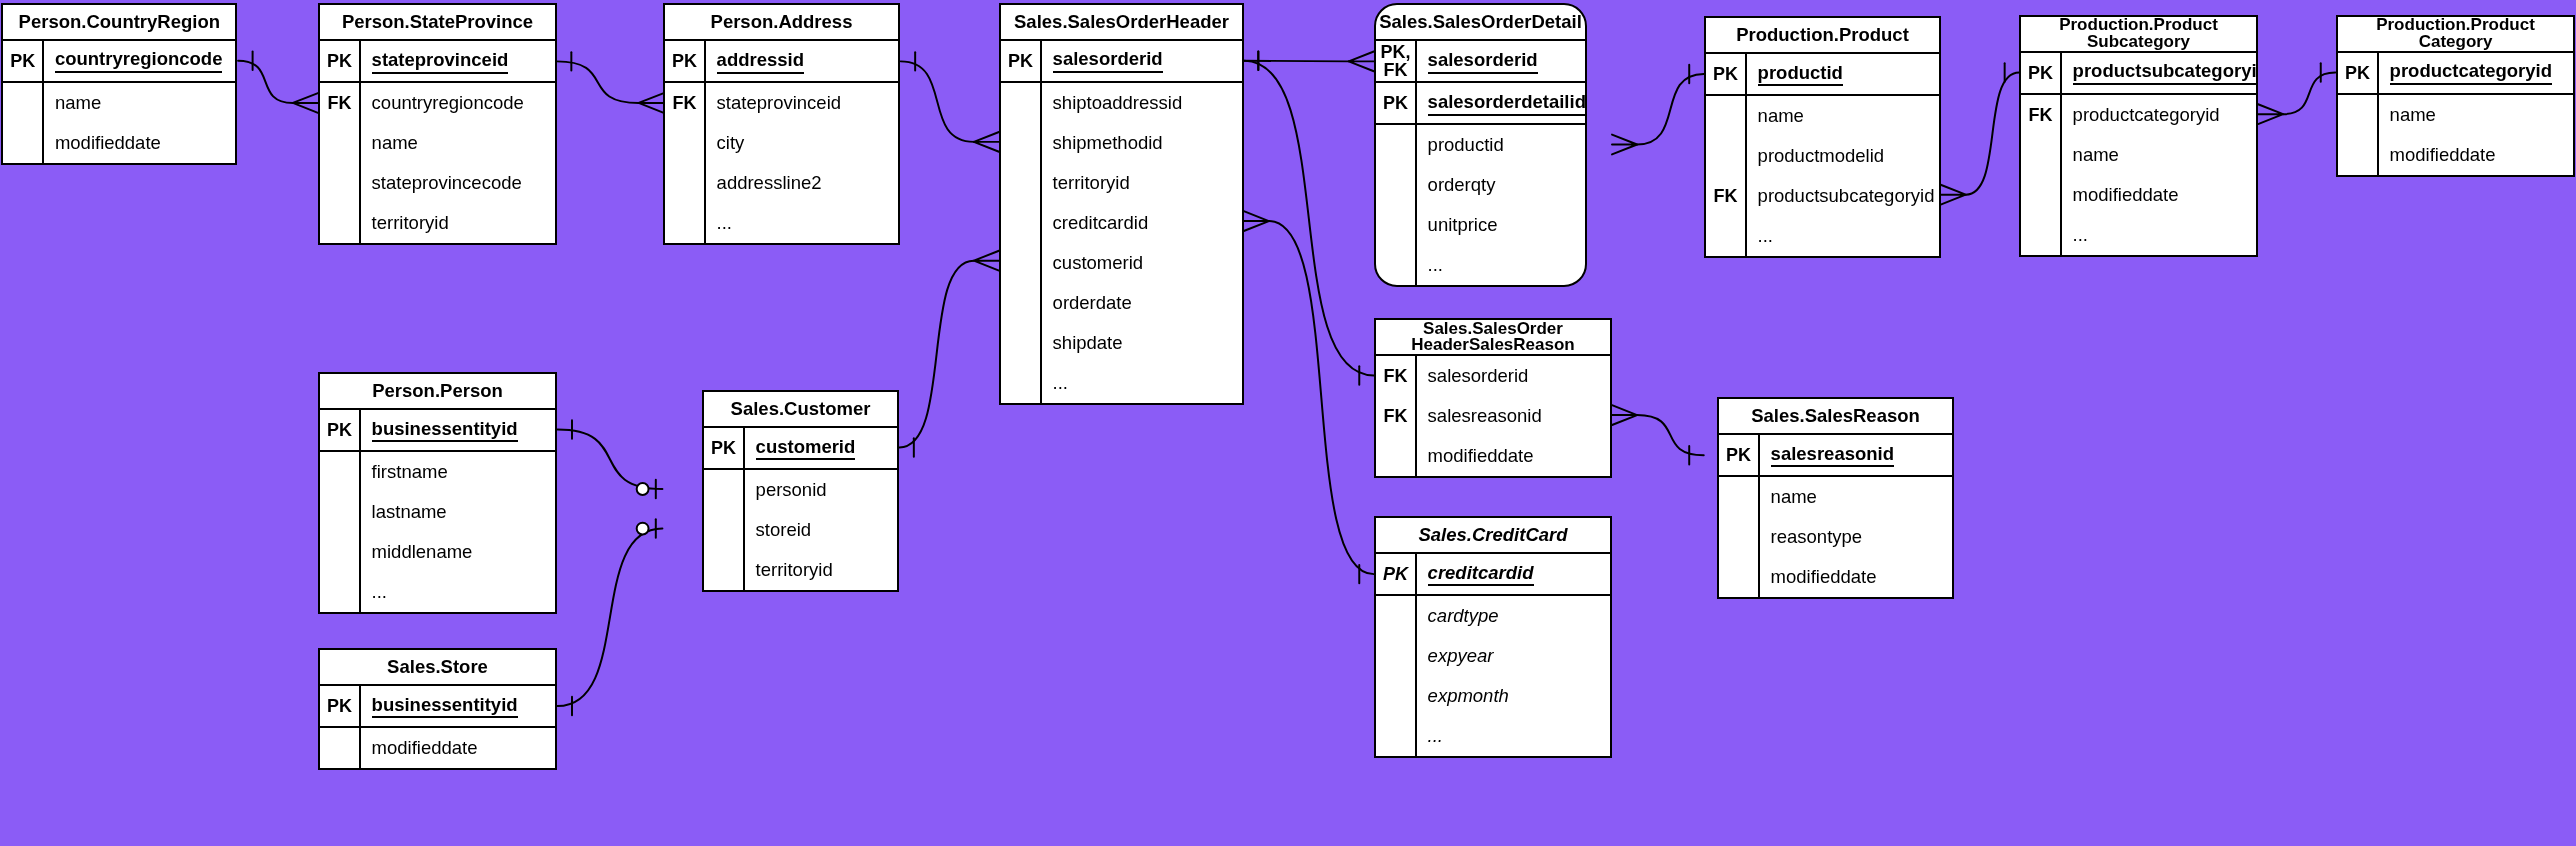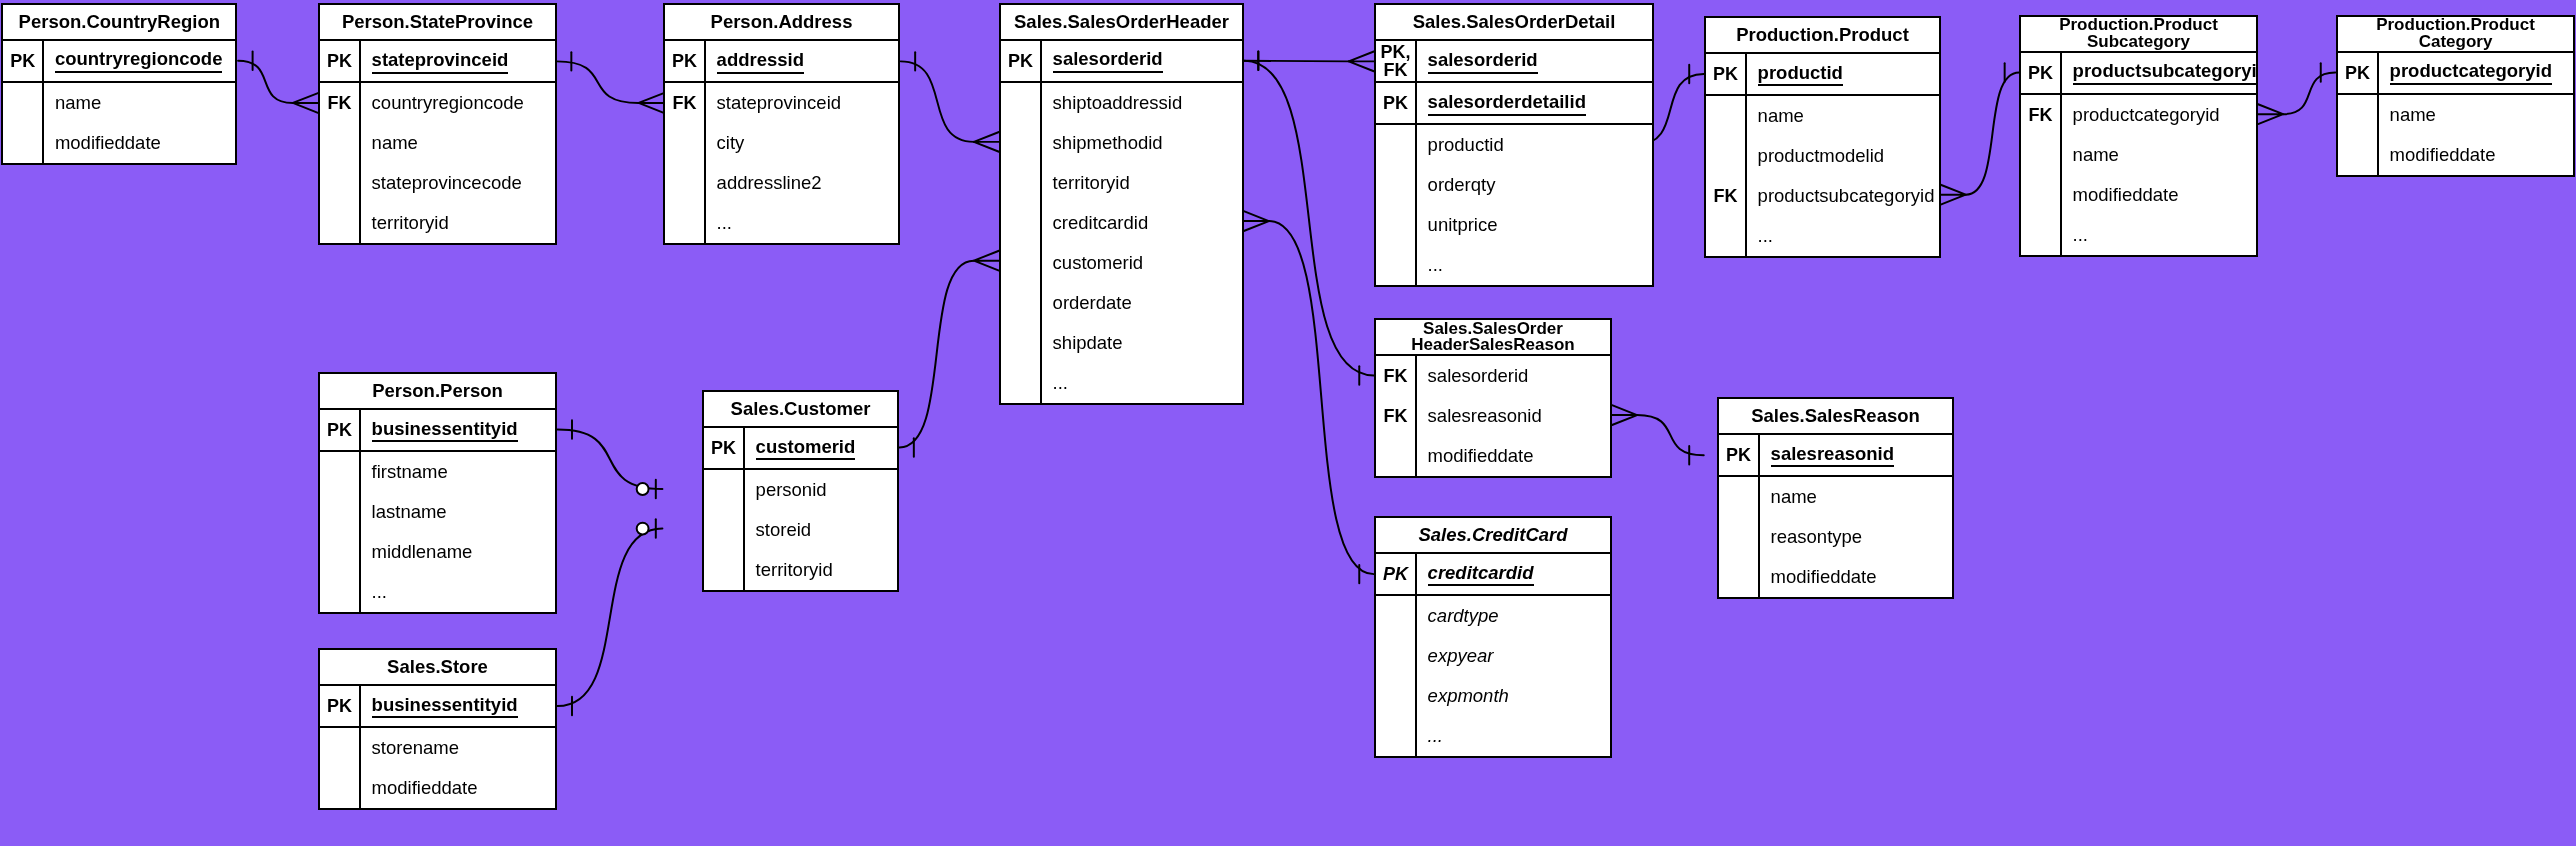--- a/index.html
+++ b/index.html
@@ -213,21 +213,21 @@
         <div class="row">
           <div class="key"></div>
           <div class="lbl">shipdate</div>
         </div>
         <div class="row">
           <div class="key"></div>
           <div class="lbl">...</div>
         </div>
       </div>
     </div>
-    <div class="table" style="left: 1374px; top: 3.3px; width: 280px;">
+    <div class="table" style="left: 1374px; top: 3.3px; width: 213px; border-radius: 23px;">
       <div class="title">
         <div>Sales.SalesOrderDetail</div>
       </div>
       <div class="section">
         <div class="row">
           <div class="key">PK,
 FK</div>
           <div class="lbl">
             <span class="u">salesorderid</span>
           </div>
@@ -413,24 +413,20 @@
         <div class="row">
           <div class="key">PK</div>
           <div class="lbl">
             <span class="u">businessentityid</span>
           </div>
         </div>
       </div>
       <div class="section">
         <div class="row">
           <div class="key"></div>
-          <div class="lbl">storename</div>
-        </div>
-        <div class="row">
-          <div class="key"></div>
           <div class="lbl">modifieddate</div>
         </div>
       </div>
     </div>
     <div class="table" style="left: 1374px; top: 318px; width: 238px;">
       <div class="title two">
         <div>Sales.SalesOrder</div>
         <div>HeaderSalesReason</div>
       </div>
       <div class="section">

